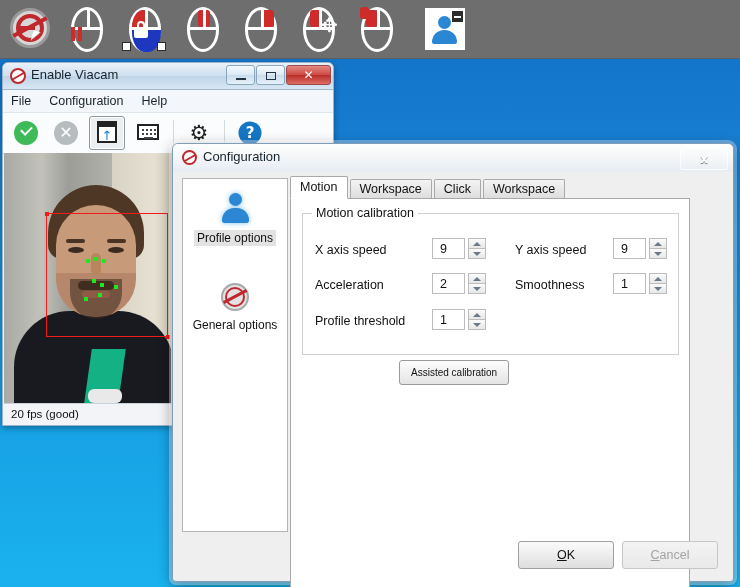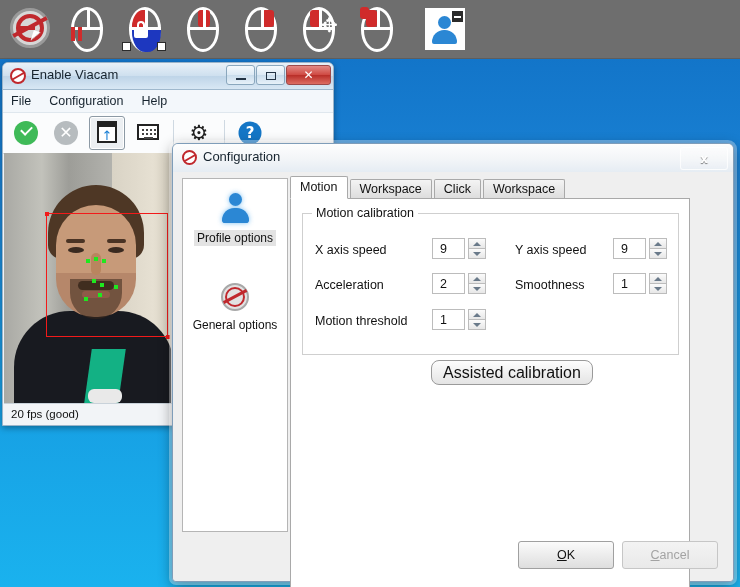--- a/index.html
+++ b/index.html
@@ -167,22 +167,22 @@
   .frow{position:absolute;font-size:12.5px;color:#111;}
   .spin{position:absolute;display:flex;}
   .spin .val{width:33px;height:21px;border:1px solid #bcbcbc;background:#fff;font-size:12.5px;color:#111;
     display:flex;align-items:center;padding-left:7px;box-sizing:border-box;}
   .spin .arrows{width:18px;height:21px;margin-left:3px;display:flex;flex-direction:column;}
   .spin .arrows span{flex:1;border:1px solid #bcbcbc;background:linear-gradient(180deg,#fbfbfb,#e7e7e7);position:relative;box-sizing:border-box;}
   .spin .arrows span:first-child{border-bottom:none;}
   .ar-up,.ar-dn{position:absolute;left:50%;top:50%;transform:translate(-50%,-50%);width:0;height:0;border-left:4px solid transparent;border-right:4px solid transparent;}
   .ar-up{border-bottom:4px solid #6a7a8a;}
   .ar-dn{border-top:4px solid #6a7a8a;}
-  .assisted{position:absolute;left:140px;top:161px;height:23px;padding:0 11px;font-size:16px;color:#111;line-height:23px;
-    background:linear-gradient(180deg,#fdfdfd,#e4e4e4);border:1px solid #9a9a9a;border-radius:8px;}
+  .assisted{position:absolute;left:108px;top:161px;height:23px;padding:0 11px;font-size:10px;color:#111;line-height:23px;
+    background:linear-gradient(180deg,#fdfdfd,#e4e4e4);border:1px solid #9a9a9a;border-radius:3px;}
 
   .dlgbtn{position:absolute;bottom:12px;height:26px;width:94px;font-size:12.5px;line-height:26px;text-align:center;border-radius:3px;border:1px solid #a0a0a0;
     background:linear-gradient(180deg,#fbfbfb,#dedede);color:#111;}
   .dlgbtn.disabled{color:#a3a3a3;border-color:#c6c6c6;background:linear-gradient(180deg,#f3f3f3,#e9e9e9);}
   .dlgbtn u{text-decoration:underline;}
 </style>
 </head>
 <body>
 
 <div id="topbar">
@@ -443,21 +443,21 @@
             <div class="arrows">
               <span>
                   <i class="ar-up"></i>
                 </span>
               <span>
                   <i class="ar-dn"></i>
                 </span>
             </div>
           </div>
 
-          <span class="frow" style="left:12px;top:100px">Motion threshold</span>
+          <span class="frow" style="left:12px;top:100px">Profile threshold</span>
           <div class="spin" style="left:129px;top:95px">
             <div class="val">1</div>
             <div class="arrows">
               <span>
                   <i class="ar-up"></i>
                 </span>
               <span>
                   <i class="ar-dn"></i>
                 </span>
             </div>

